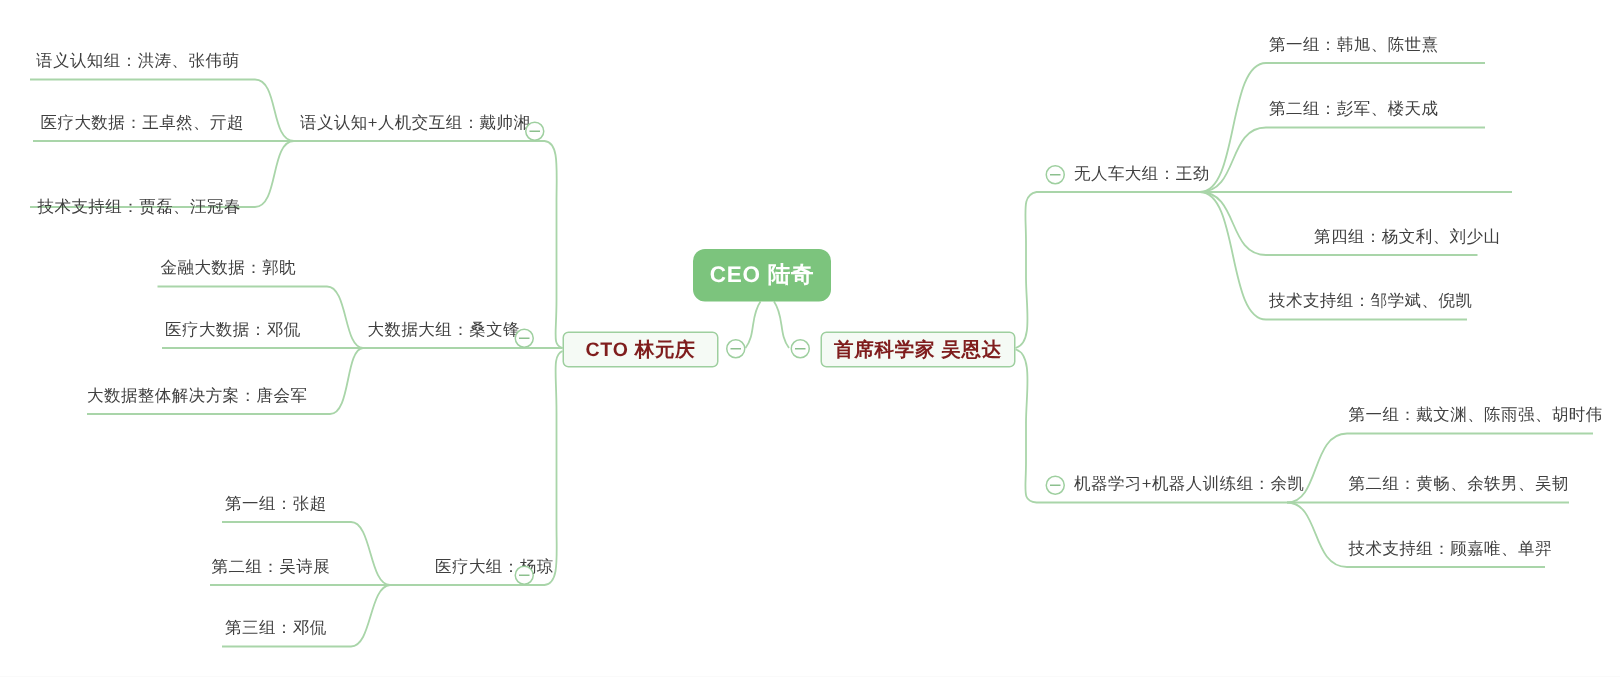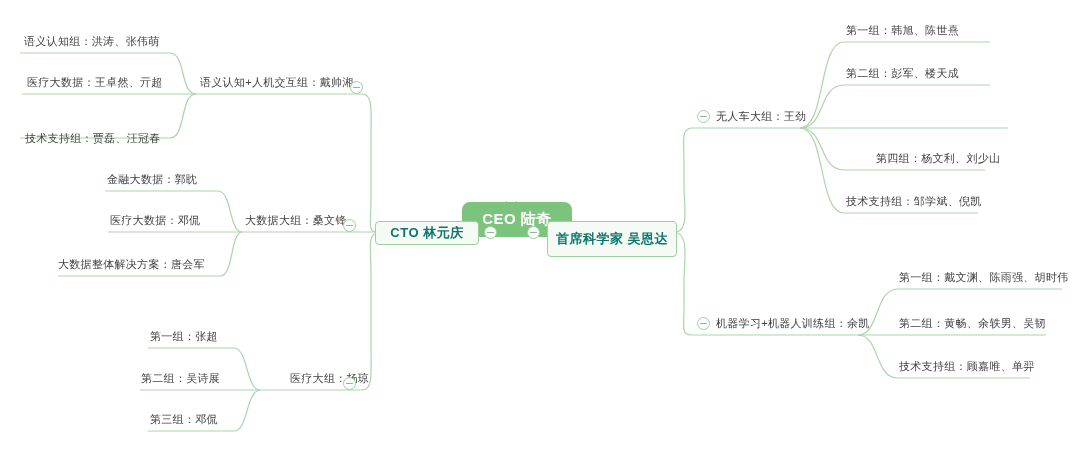--- a/index.html
+++ b/index.html
@@ -13,21 +13,21 @@
 
   .leaf {
     position:absolute; white-space:nowrap;
     font-size:11px; line-height:14px; color:#3f3f3f;
     letter-spacing:0.3px;
   }
   .boxnode {
     position:absolute; box-sizing:border-box;
     display:flex; align-items:center; justify-content:center;
     background:#f5faf5; border:1px solid #9ecf9f; border-radius:4px;
-    font-size:13px; color:#0f766e; font-weight:600; white-space:nowrap;
+    font-size:13px; color:#7f1d1d; font-weight:600; white-space:nowrap;
     letter-spacing:0.5px;
   }
   .rootnode {
     position:absolute; box-sizing:border-box;
     display:flex; align-items:center; justify-content:center;
     background:#7cc47d; border-radius:8px;
     font-size:15px; color:#ffffff; font-weight:700; white-space:nowrap;
     letter-spacing:0.5px;
   }
   .collapse {
@@ -70,27 +70,27 @@
     <path d="M 800 128 L 1008 128"></path>
     <path d="M 800 128 C 826 128 818 170 844 170 L 985 170"></path>
     <path d="M 800 128 C 826 128 818 213 844 213 L 978 213"></path>
 
     <path d="M 677 233 C 689 236 684 262 684 282 L 684 308 C 684 328 681 334 691 335 L 858 335"></path>
     <path d="M 858 335 C 880 335 874 289 898 289 L 1062 289"></path>
     <path d="M 858 335 L 1046 335"></path>
     <path d="M 858 335 C 880 335 874 378 898 378 L 1030 378"></path>
   </svg>
 
-  <div class="rootnode" style="left:462px; top:166px; width:110px; height:35px;margin-top:36px;">CEO 陆奇</div>
+  <div class="rootnode" style="left:462px; top:166px; width:92px; height:35px;">CEO 陆奇</div>
 
   <div class="boxnode" style="left:375px; top:221px; width:104px; height:24px;">CTO 林元庆</div>
   <span class="collapse" style="left:484px; top:226px;"></span>
 
   <span class="collapse" style="left:527px; top:226px;"></span>
-  <div class="boxnode" style="left:547px; top:221px; width:130px; height:36px;">首席科学家 吴恩达</div>
+  <div class="boxnode" style="left:547px; top:221px; width:130px; height:24px;">首席科学家 吴恩达</div>
 
   <div class="leaf" style="left:200px; top:75px;text-align:center;">语义认知+人机交互组：戴帅湘</div>
   <span class="collapse" style="left:350px; top:81px;"></span>
 
   <div class="leaf" style="left:24px; top:34px;">语义认知组：洪涛、张伟萌</div>
   <div class="leaf" style="left:27px; top:75px;">医疗大数据：王卓然、亓超</div>
   <div class="leaf" style="left:25px; top:119px;margin-top:12px;">技术支持组：贾磊、汪冠春</div>
 
   <div class="leaf" style="left:245px; top:213px;">大数据大组：桑文锋</div>
   <span class="collapse" style="left:343px; top:219px;"></span>

